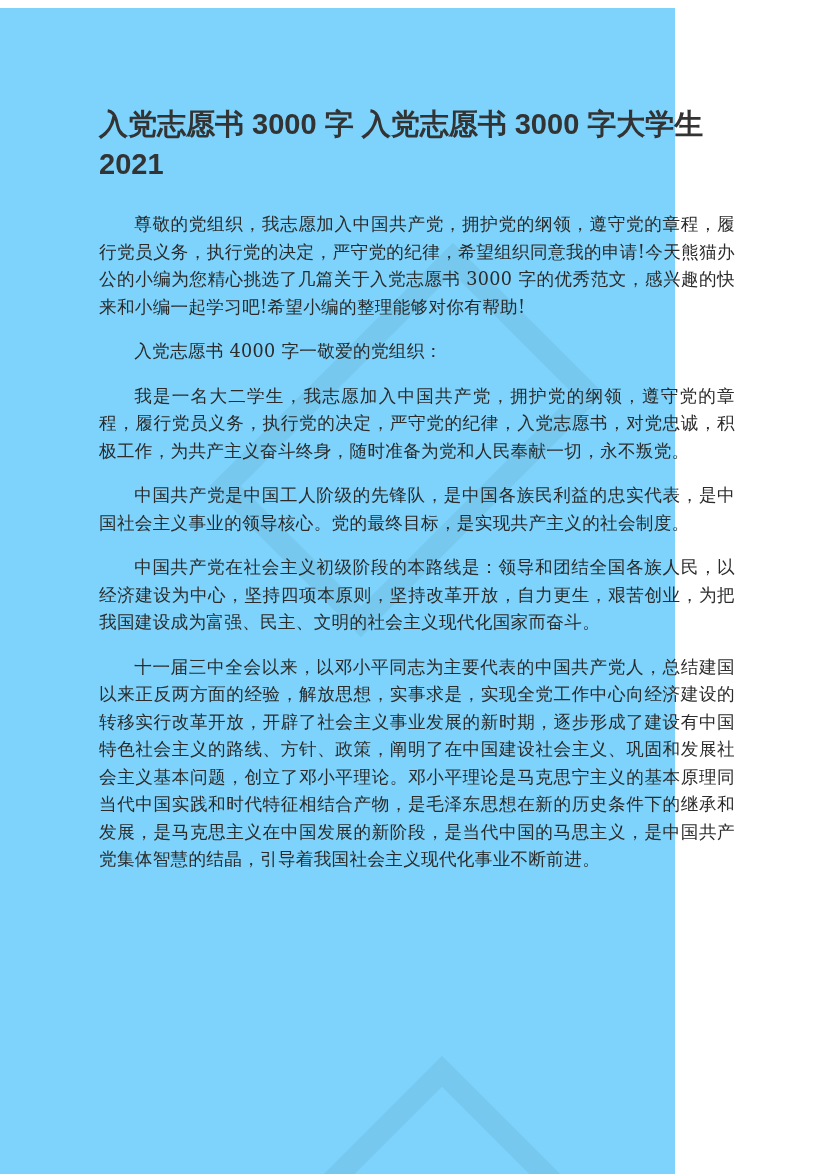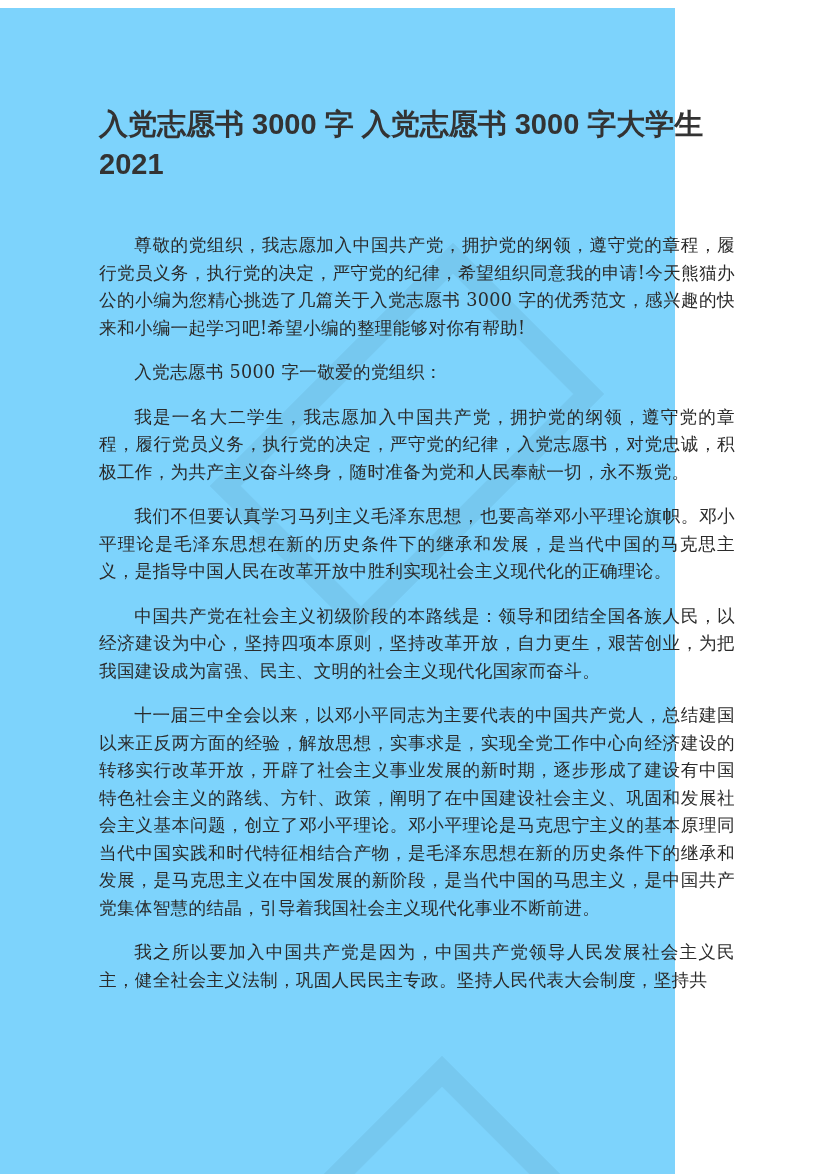--- a/index.html
+++ b/index.html
@@ -9,40 +9,39 @@
     position: absolute; pointer-events: none; opacity: 0.05;
     border: 22px solid #000; transform: rotate(45deg);
   }
   .wm1 { left: 300px; top: 260px; width: 170px; height: 300px; }
   .wm2 { left: 340px; top: 1090px; width: 160px; height: 160px; }
   .content { position: absolute; left: 99px; top: 96px; width: 636px; }
   h1 {
     margin: 0; font-family: "Liberation Sans", "DejaVu Sans", sans-serif;
     font-weight: bold; font-size: 29px; line-height: 40px; color: #333333;
   }
-  .body { margin-top: 48px; }
+  .body { margin-top: 27px; }
   p {
     margin: 0 0 17px 0;
     font-family: "DejaVu Serif", "Liberation Serif", serif;
     font-size: 17.6px; line-height: 27.5px; color: #2b2b2b;
     text-indent: 2em; text-align: justify; letter-spacing: 0.3px;
   }
 </style>
 </head>
 <body>
 
 <div class="page">
   <div class="watermark wm1"></div>
   <div class="watermark wm2"></div>
 
   <div class="content">
     <h1>入党志愿书 3000 字 入党志愿书 3000 字大学生 2021</h1>
     <div class="body">
       <p>尊敬的党组织，我志愿加入中国共产党，拥护党的纲领，遵守党的章程，履行党员义务，执行党的决定，严守党的纪律，希望组织同意我的申请!今天熊猫办公的小编为您精心挑选了几篇关于入党志愿书 3000 字的优秀范文，感兴趣的快来和小编一起学习吧!希望小编的整理能够对你有帮助!</p>
-      <p>入党志愿书 5000 字一敬爱的党组织：</p>
+      <p>入党志愿书 4000 字一敬爱的党组织：</p>
       <p>我是一名大二学生，我志愿加入中国共产党，拥护党的纲领，遵守党的章程，履行党员义务，执行党的决定，严守党的纪律，入党志愿书，对党忠诚，积极工作，为共产主义奋斗终身，随时准备为党和人民奉献一切，永不叛党。</p>
-      <p>我们不但要认真学习马列主义毛泽东思想，也要高举邓小平理论旗帜。邓小平理论是毛泽东思想在新的历史条件下的继承和发展，是当代中国的马克思主义，是指导中国人民在改革开放中胜利实现社会主义现代化的正确理论。</p>
+      <p>中国共产党是中国工人阶级的先锋队，是中国各族民利益的忠实代表，是中国社会主义事业的领导核心。党的最终目标，是实现共产主义的社会制度。</p>
       <p>中国共产党在社会主义初级阶段的本路线是：领导和团结全国各族人民，以经济建设为中心，坚持四项本原则，坚持改革开放，自力更生，艰苦创业，为把我国建设成为富强、民主、文明的社会主义现代化国家而奋斗。</p>
       <p>十一届三中全会以来，以邓小平同志为主要代表的中国共产党人，总结建国以来正反两方面的经验，解放思想，实事求是，实现全党工作中心向经济建设的转移实行改革开放，开辟了社会主义事业发展的新时期，逐步形成了建设有中国特色社会主义的路线、方针、政策，阐明了在中国建设社会主义、巩固和发展社会主义基本问题，创立了邓小平理论。邓小平理论是马克思宁主义的基本原理同当代中国实践和时代特征相结合产物，是毛泽东思想在新的历史条件下的继承和发展，是马克思主义在中国发展的新阶段，是当代中国的马思主义，是中国共产党集体智慧的结晶，引导着我国社会主义现代化事业不断前进。</p>
-      <p>我之所以要加入中国共产党是因为，中国共产党领导人民发展社会主义民主，健全社会主义法制，巩固人民民主专政。坚持人民代表大会制度，坚持共</p>
     </div>
   </div>
 </div>
 
 </body></html>

